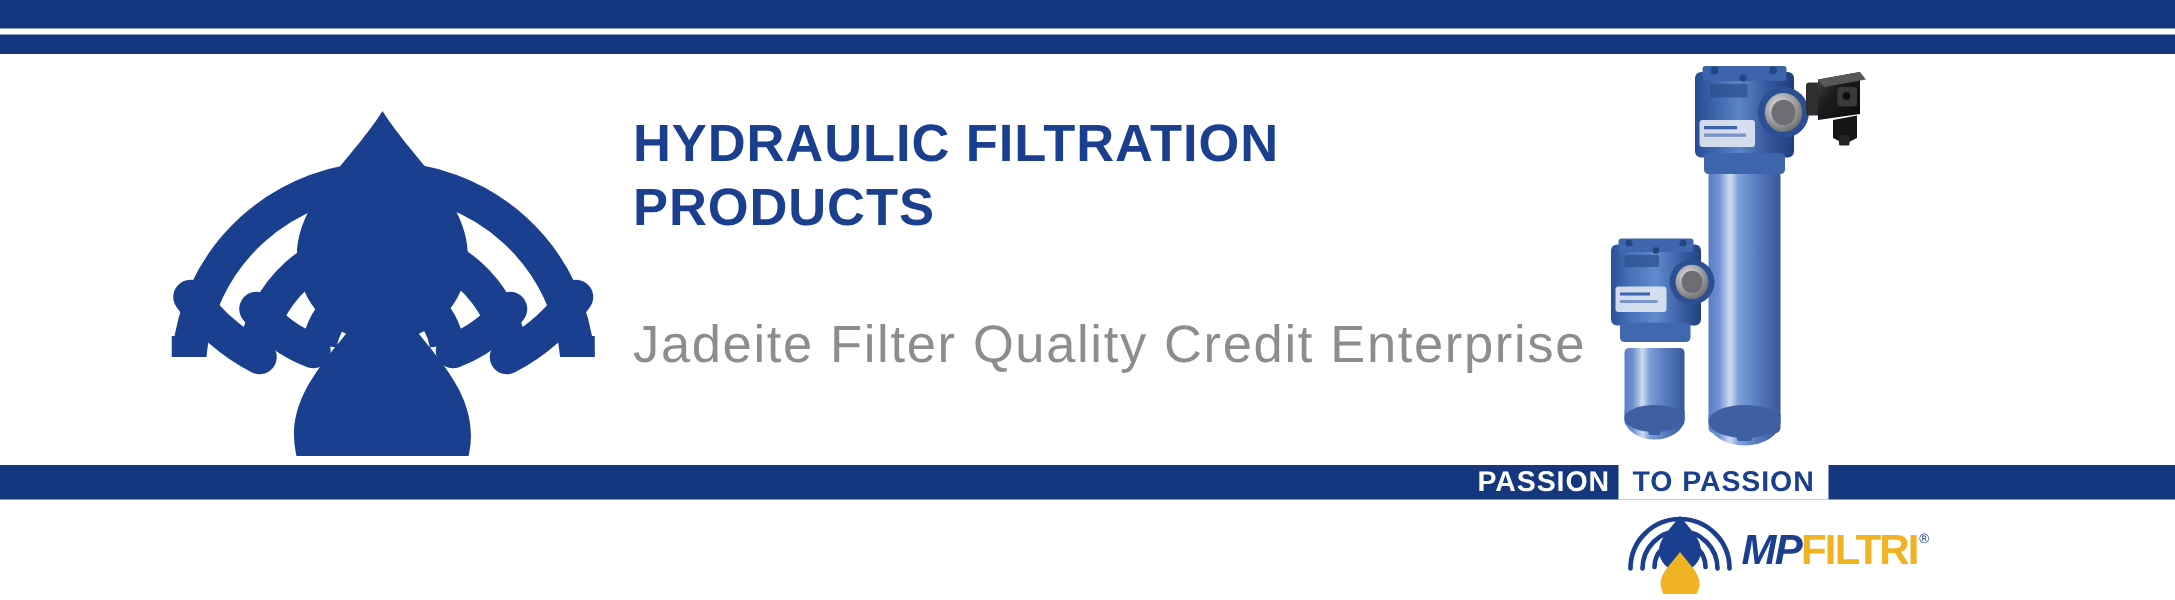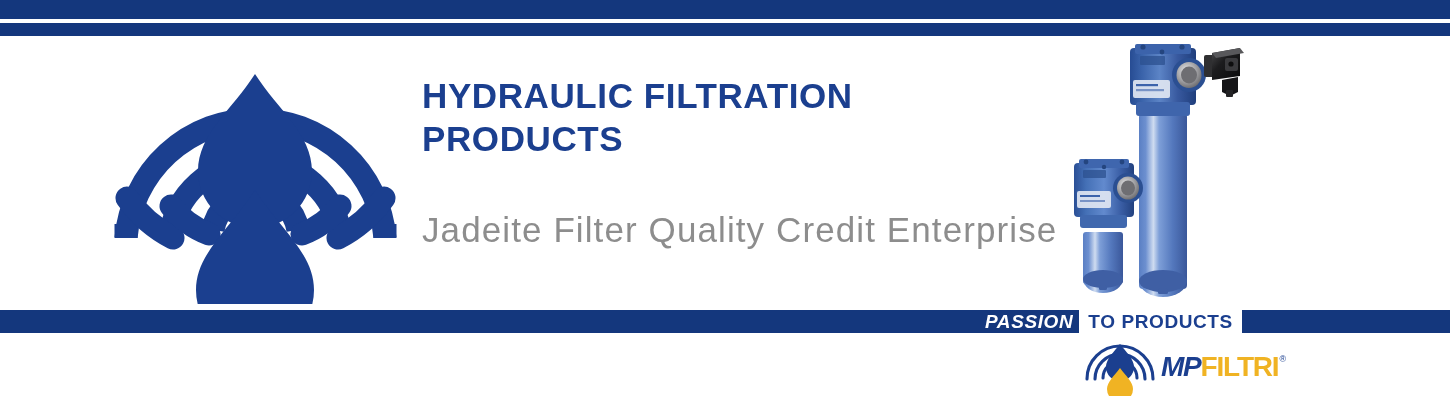--- a/index.html
+++ b/index.html
@@ -110,21 +110,20 @@
     left: 985px;
   }
   .tagline-passion {
     font-family: "Liberation Sans", sans-serif;
     font-size: 19px;
     font-weight: bold;
     letter-spacing: 0.6px;
     color: #ffffff;
     line-height: 23px;
     padding: 0 6px 0 0;
-    font-style: italic;
   }
   .tagline-perform {
     font-family: "Liberation Sans", sans-serif;
     font-size: 19px;
     font-weight: bold;
     letter-spacing: 0.6px;
     color: #1b3f8f;
     background: #ffffff;
     line-height: 23px;
     height: 23px;
@@ -325,21 +324,21 @@
       <circle cx="24" cy="126" r="2.4" fill="#24457f"></circle>
       <circle cx="60" cy="126" r="2.4" fill="#24457f"></circle>
       <circle cx="42" cy="131" r="2.2" fill="#24457f"></circle>
     </svg>
   </div>
 
   <div class="rule-bottom"></div>
 
   <div class="tagline">
     <span class="tagline-passion">PASSION</span>
-    <span class="tagline-perform">TO PRODUCTS</span>
+    <span class="tagline-perform">TO PASSION</span>
   </div>
 
   <div class="corp-logo">
     <span class="corp-logo-mark">
       <svg viewBox="0 0 74 58" xmlns="http://www.w3.org/2000/svg" aria-hidden="true">
         <g fill="none" stroke="#1b3f8f" stroke-width="3.1" stroke-linecap="round">
           <path d="M 4 41 A 33 33 0 0 1 70 41"></path>
           <path d="M 12 41 A 25 25 0 0 1 62 41"></path>
           <path d="M 20 40 A 17 17 0 0 1 54 40"></path>
         </g>

